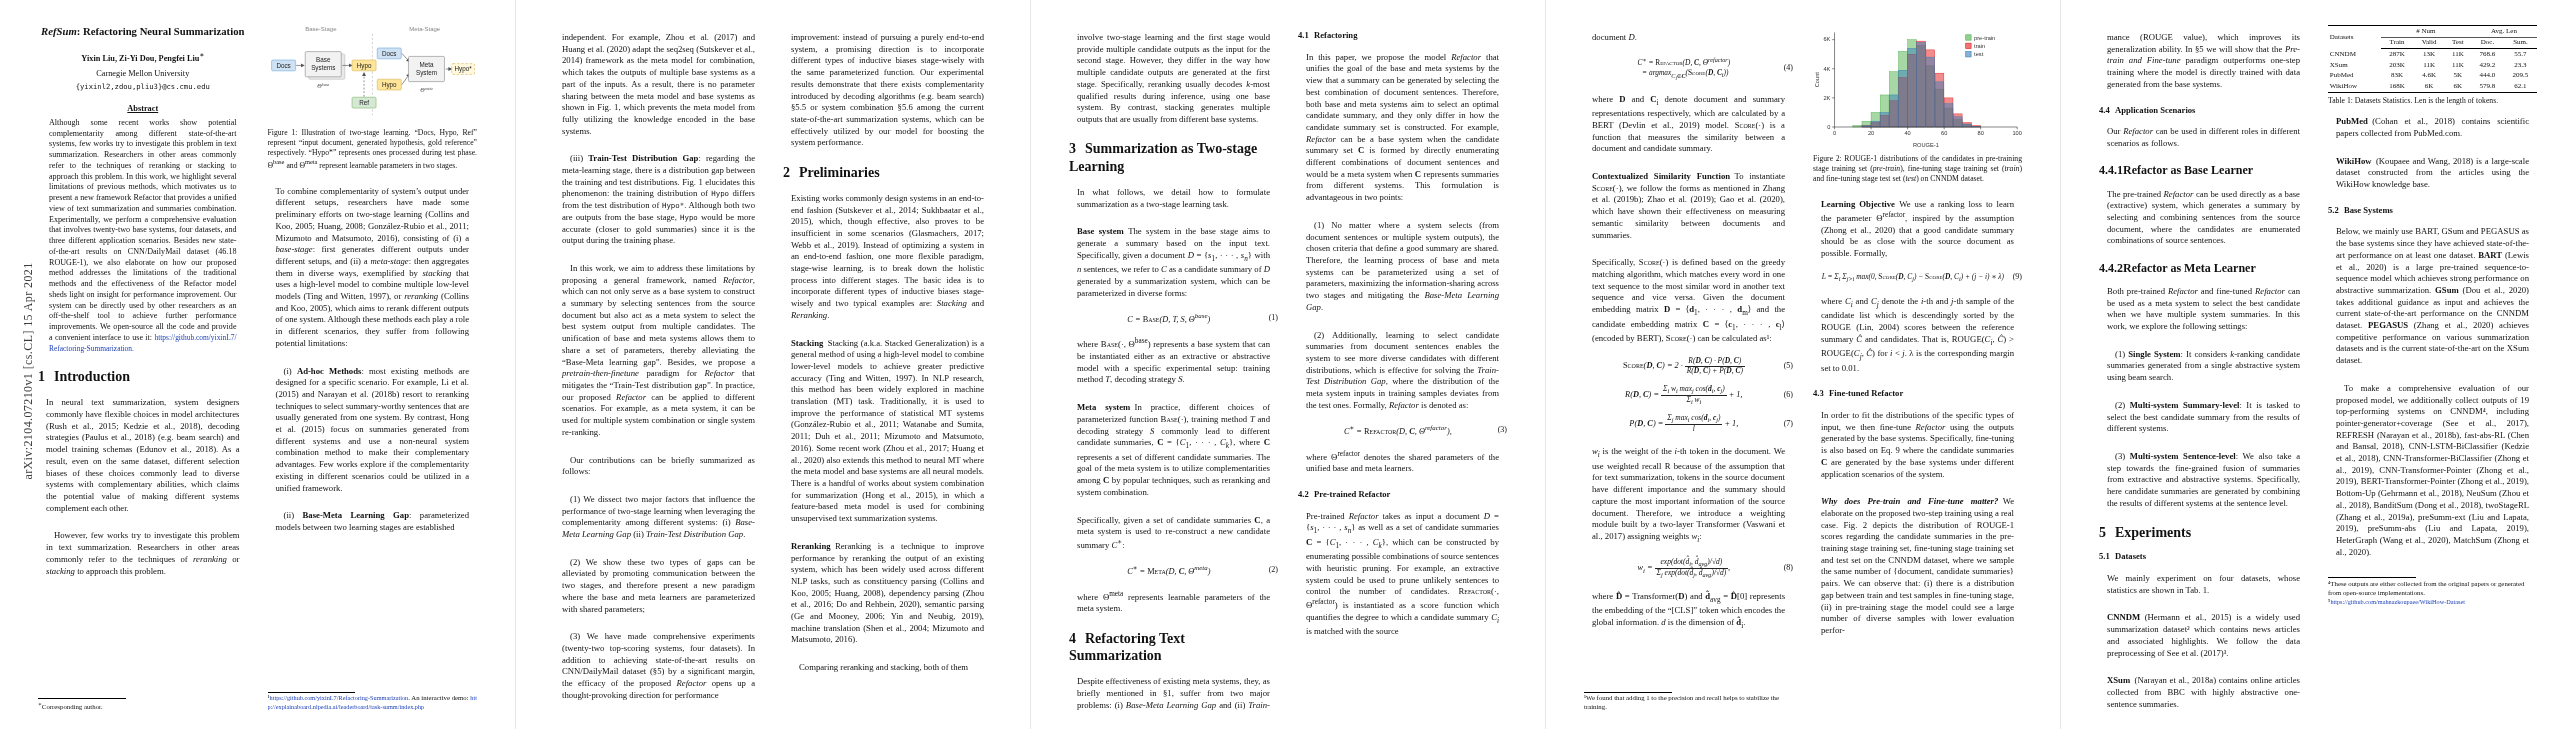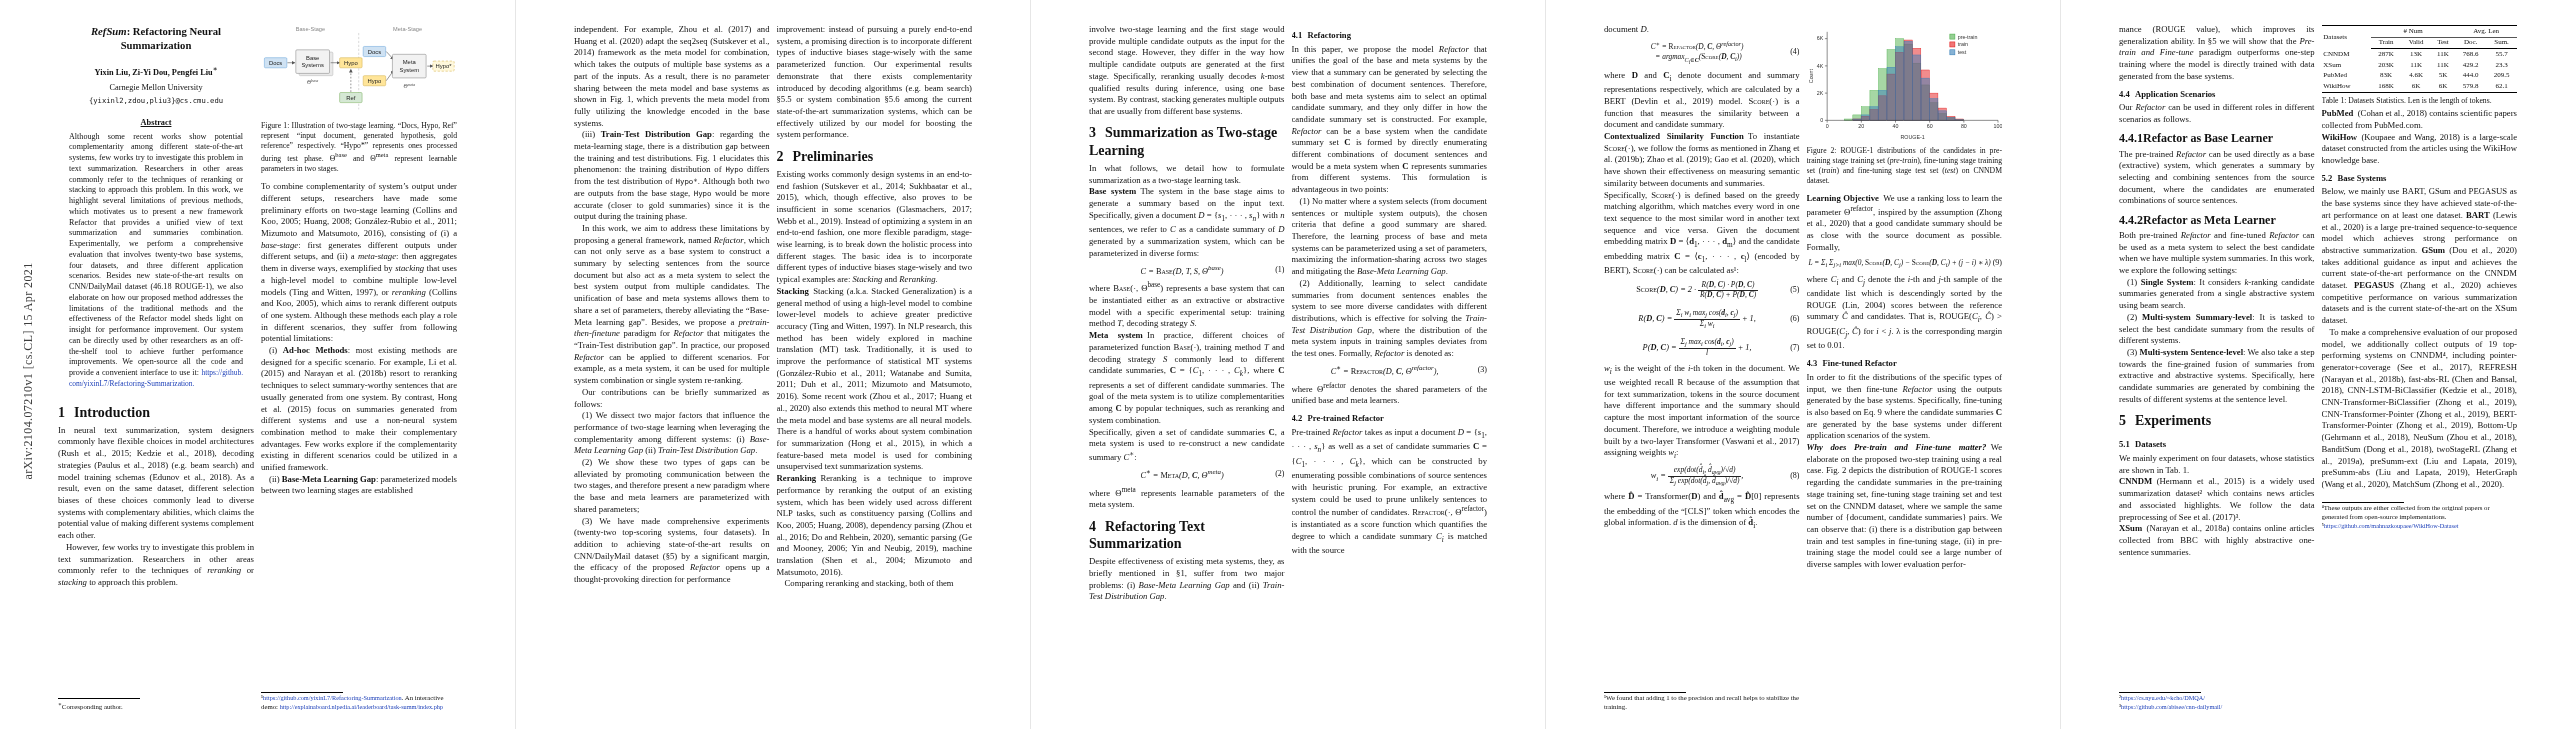--- a/index.html
+++ b/index.html
@@ -1,26 +1,26 @@
 <!DOCTYPE html>
 <html style="font-size:9.7px"><head>
 <meta charset="utf-8">
 <title>RefSum: Refactoring Neural Summarization</title>
 <style>
   html,body{margin:0;padding:0;}
   body{width:2576px;height:729px;position:relative;overflow:hidden;background:#ffffff;
        font-family:"Liberation Serif","DejaVu Serif",serif;color:#111;}
   .pages{display:flex;width:2576px;height:729px;}
-  .page{width:515px;height:729px;box-sizing:border-box;padding:24px 58px 17px;display:flex;gap:7px;background:#fff;}
+  .page{width:515px;height:729px;box-sizing:border-box;padding:24px 38px 17px;display:flex;gap:20px;background:#fff;}
   .page + .page{border-left:0.6px solid #e6e6e6;}
   .col{width:212px;height:688px;overflow:hidden;display:flex;flex-direction:column;
        font-size:8.7px;line-height:1.345;}
   .flow{flex:1 1 auto;display:flex;flex-direction:column;overflow:hidden;min-height:0;}
   .flow p, .flow div{flex:0 0 auto;}
-  p{margin:0;text-indent:8px;text-align:justify;}
+  p{margin:8px;text-indent:8px;text-align:justify;}
   p.noindent{text-indent:0;}
   .runin{font-weight:bold;}
   .runin.it{font-style:italic;}
   .head-h1{font-weight:bold;font-size:14px;margin:6.7px 0 3.6px;line-height:1.25;}
   .head-h2{font-weight:bold;font-size:8.6px;margin:6px 0 3px;line-height:1.25;}
   .head-h3{font-weight:bold;font-size:12px;margin:5.5px 0 2.4px;line-height:1.25;}
   .secnum{display:inline-block;min-width:16px;}
   .eq{display:flex;align-items:center;margin:4.3px 0;}
   .eq-body{flex:1;text-align:center;font-style:italic;font-size:8.3px;line-height:1.3;}
   .eq-body.eq-sm{font-size:7.4px;}

